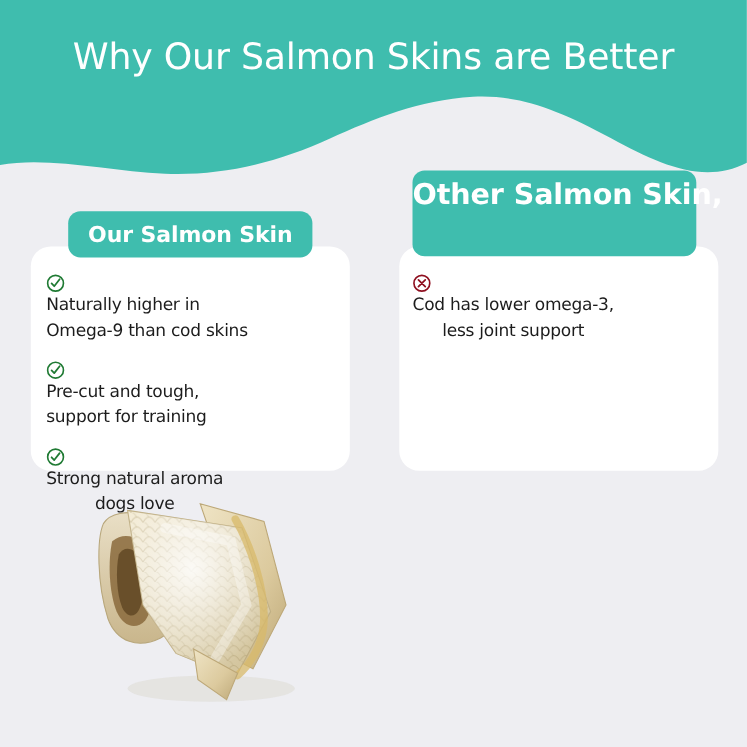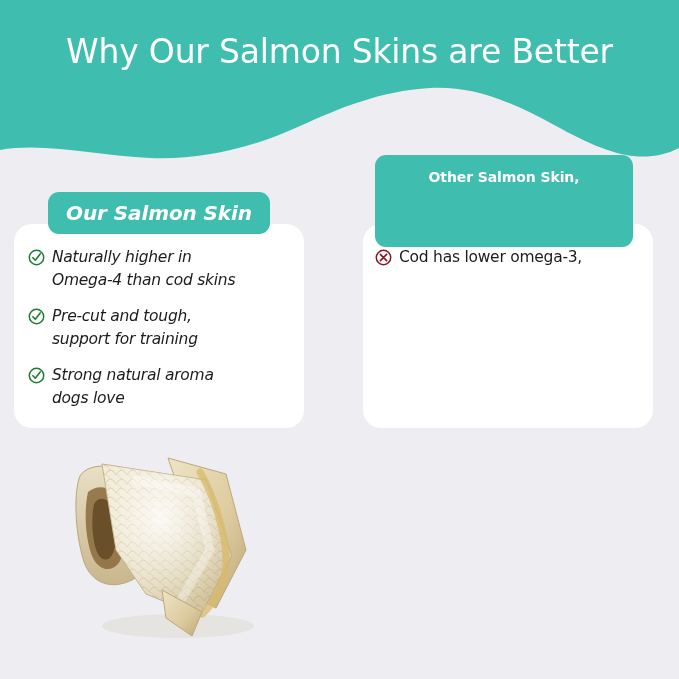--- a/index.html
+++ b/index.html
@@ -61,21 +61,21 @@
     width: 679px;
     height: 679px;
   }
 
   .column {
     position: absolute;
     top: 0;
     width: 300px;
     height: 679px;
   }
-  .column.left  { left: 8px; font-style: italic; }
+  .column.left  { left: 22px; }
   .column.right { left: 357px; }
 
   .badge {
     position: absolute;
     background: #3fbdae;
     color: #ffffff;
     font-family: "DejaVu Sans", sans-serif;
     font-weight: bold;
     text-align: center;
     border-radius: 11px;
@@ -88,22 +88,22 @@
     width: 222px;
     height: 42px;
     font-size: 20px;
     line-height: 42px;
     letter-spacing: -0.1px;
   }
   .badge.two-line {
     left: 18px;
     top: 155px;
     width: 258px;
-    height: 92px;
-    font-size: 14px;
+    height: 78px;
+    font-size: 26px;
     line-height: 27px;
     padding-top: 9px;
     letter-spacing: -0.1px;
   }
   .badge-line { display: block; white-space: nowrap; }
 
   .card {
     position: absolute;
     left: 6px;
     width: 290px;
@@ -119,22 +119,23 @@
     list-style: none;
     margin: 0;
     padding: 0;
   }
   .benefit-item {
     position: relative;
     display: flex;
     align-items: flex-start;
     margin-bottom: 13px;
     padding-left: 0;
-  }
-  .benefit-item:last-child { margin-bottom: 16px; }
+    flex-direction: column;
+  }
+  .benefit-item:last-child { margin-bottom: 16px; text-align: center; }
 
   .status-icon {
     flex: 0 0 auto;
     width: 17px;
     height: 17px;
     margin-top: 3px;
     margin-right: 7px;
   }
   .status-icon svg { display: block; }
 
@@ -184,21 +185,21 @@
 
           <li class="benefit-item">
             <span class="status-icon">
               <svg width="17" height="17" viewBox="0 0 17 17">
                 <circle cx="8.5" cy="8.5" r="7.2" fill="none" stroke="#1f7a33" stroke-width="1.5"></circle>
                 <path d="M4.9,8.7 L7.3,11.2 L12.2,4.9" fill="none" stroke="#1f7a33" stroke-width="1.6" stroke-linecap="round" stroke-linejoin="round"></path>
               </svg>
             </span>
             <span class="benefit-text">
               <span>Naturally higher in</span><br>
-              <span>Omega-4 than cod skins</span>
+              <span>Omega-9 than cod skins</span>
             </span>
           </li>
 
           <li class="benefit-item">
             <span class="status-icon">
               <svg width="17" height="17" viewBox="0 0 17 17">
                 <circle cx="8.5" cy="8.5" r="7.2" fill="none" stroke="#1f7a33" stroke-width="1.5"></circle>
                 <path d="M4.9,8.7 L7.3,11.2 L12.2,4.9" fill="none" stroke="#1f7a33" stroke-width="1.6" stroke-linecap="round" stroke-linejoin="round"></path>
               </svg>
             </span>
@@ -287,20 +288,21 @@
 
           <li class="benefit-item">
             <span class="status-icon">
               <svg width="17" height="17" viewBox="0 0 17 17">
                 <circle cx="8.5" cy="8.5" r="7.2" fill="none" stroke="#8f1020" stroke-width="1.5"></circle>
                 <path d="M5.4,5.4 L11.6,11.6 M11.6,5.4 L5.4,11.6" fill="none" stroke="#8f1020" stroke-width="1.6" stroke-linecap="round"></path>
               </svg>
             </span>
             <span class="benefit-text">
               <span>Cod has lower omega-3,</span><br>
+              <span>less joint support</span>
             </span>
           </li>
 
 
 
         </ul>
       </div>
 
     </div>
 

